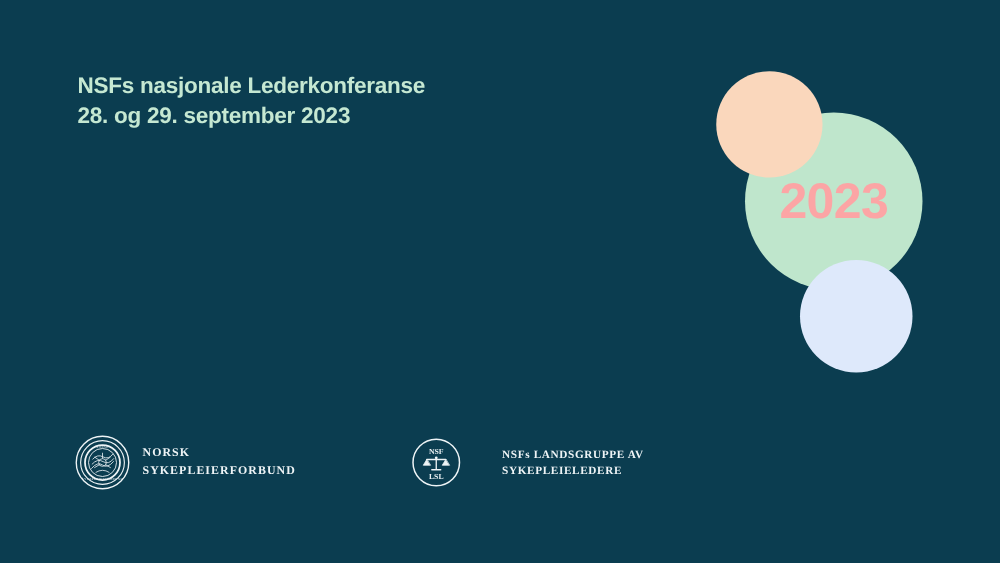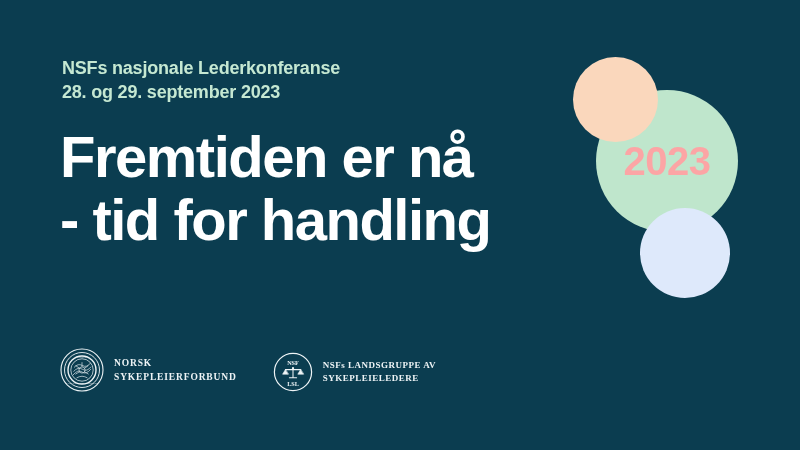--- a/index.html
+++ b/index.html
@@ -100,22 +100,22 @@
     white-space: pre-line;
   }
 
   
   #logo-strip {
     position: absolute;
     left: 60px;
     top: 348px;
     z-index: 6;
     display: flex;
-    align-items: flex-end;
-    gap: 36px;
+    align-items: center;
+    gap: 92px;
   }
   .logo-lockup {
     display: flex;
     align-items: center;
     gap: 10px;
   }
   .logo-mark {
     flex: 0 0 auto;
     display: block;
   }
@@ -124,36 +124,35 @@
     font-family: "Liberation Serif", serif;
     font-size: 9.5px;
     font-weight: bold;
     line-height: 1.5;
     letter-spacing: 0.85px;
     white-space: pre-line;
   }
   .logo-words.serif-alt {
     font-size: 9px;
     letter-spacing: 0.5px;
+    margin-left: 23px;
   }
 </style>
 </head>
 <body>
 
 <div id="poster">
 
   <div class="circle" id="circle-green"></div>
   <div class="circle" id="circle-peach"></div>
   <div class="circle" id="circle-blue"></div>
   <div id="year-label">2023</div>
 
   <div id="kicker">NSFs nasjonale Lederkonferanse
 28. og 29. september 2023</div>
-  <div id="main-title">Fremtiden er nå
-- tid for handling</div>
 
   <div id="logo-strip">
 
     <div class="logo-lockup">
       <svg class="logo-mark" width="44" height="44" viewBox="0 0 44 44">
         <circle cx="22" cy="22" r="21" fill="none" stroke="#eef4f6" stroke-width="1.1"></circle>
         <circle cx="22" cy="22" r="17.5" fill="none" stroke="#eef4f6" stroke-width="0.9"></circle>
         <circle cx="22" cy="22" r="14" fill="none" stroke="#eef4f6" stroke-width="1.4"></circle>
         <circle cx="22" cy="22" r="11.2" fill="none" stroke="#eef4f6" stroke-width="0.7"></circle>
         <g stroke="#eef4f6" stroke-width="0.7" fill="none" opacity="0.92">

